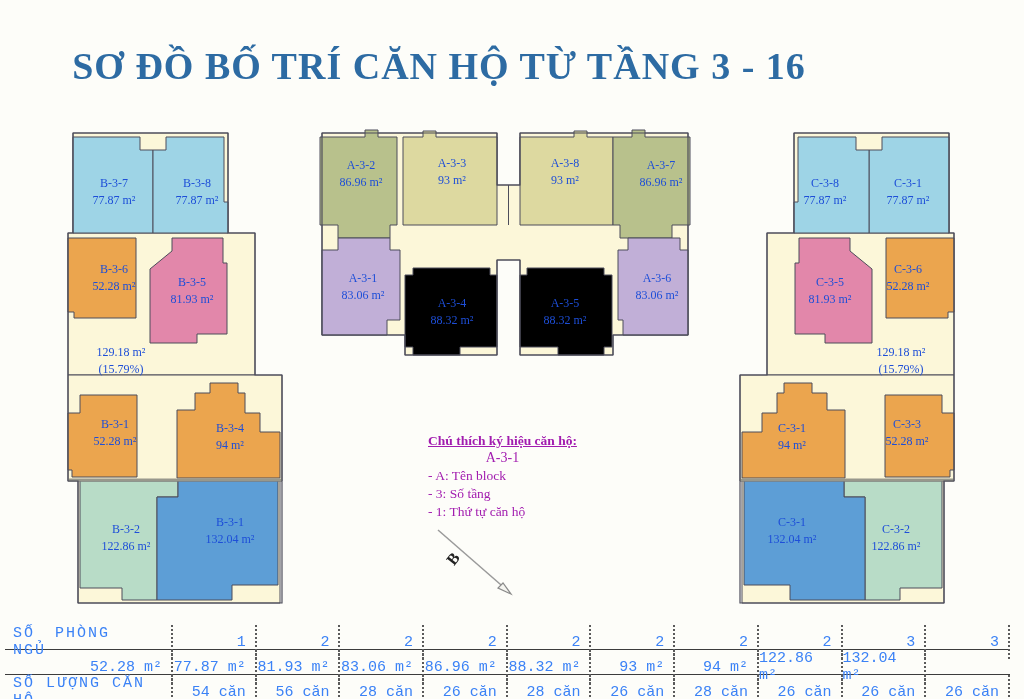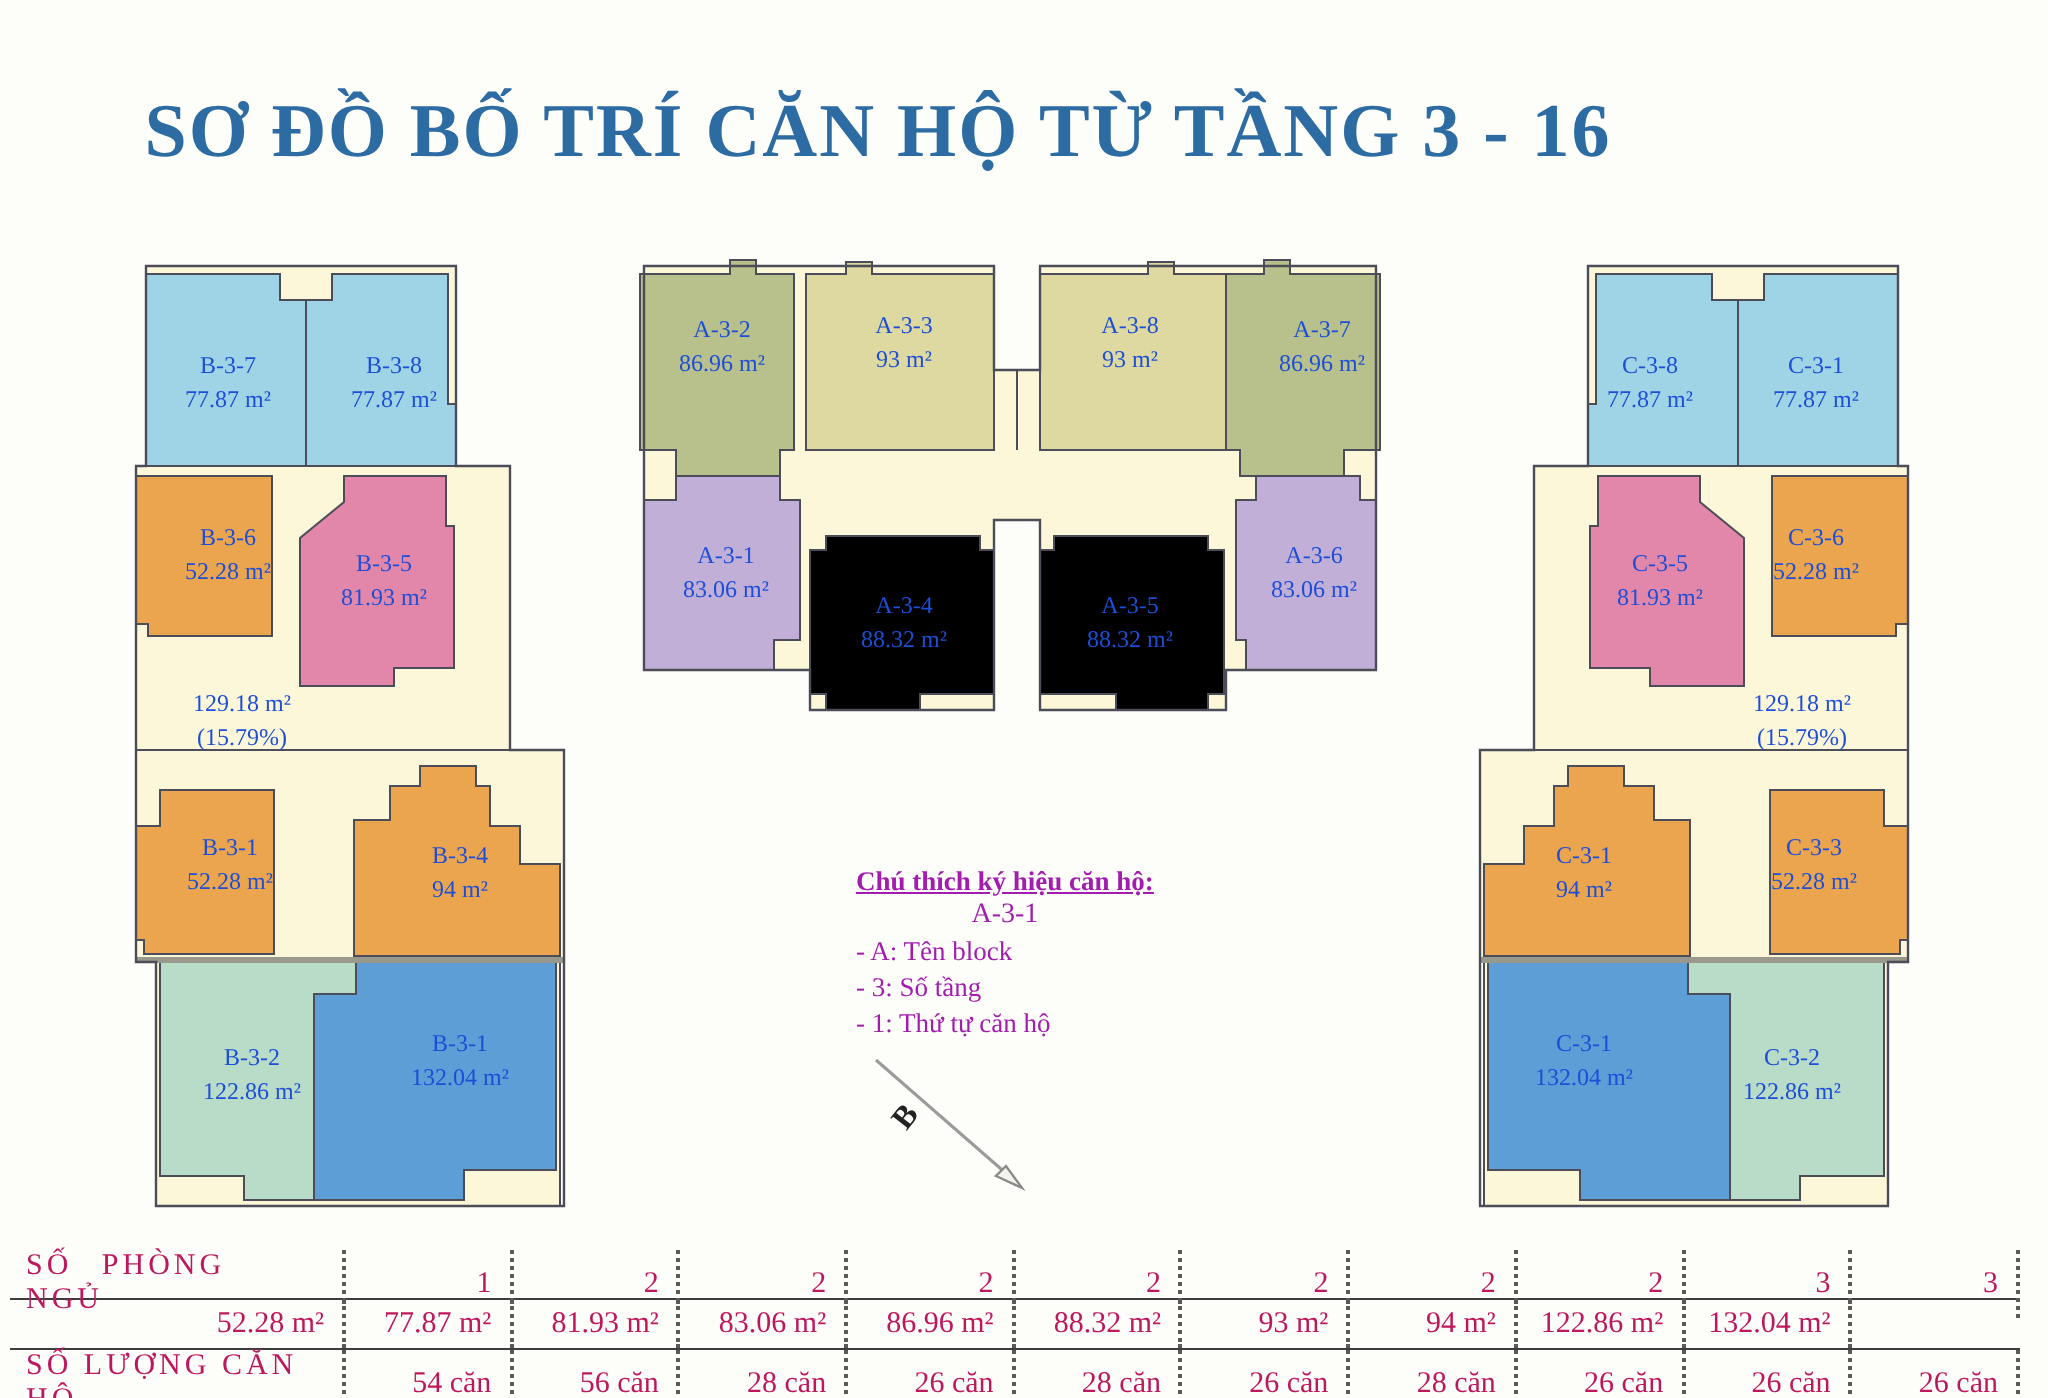--- a/index.html
+++ b/index.html
@@ -25,21 +25,21 @@
   .u{position:absolute;transform:translate(-50%,-50%);text-align:center;
      font-size:12px;line-height:1.45;color:#1d4ed8;white-space:nowrap;}
   .legend{position:absolute;left:428px;top:433px;color:#a21caf;font-size:13.5px;line-height:1.18;}
   .legend .hd{font-weight:bold;text-decoration:underline;white-space:nowrap;}
   .legend .ex{text-align:center;font-size:14px;margin:1px 0 2px 0;}
   .legend .ln{margin:2px 0;}
   .compass{position:absolute;left:430px;top:523px;}
   .compass-label{position:absolute;left:448px;top:550px;font-size:16px;font-weight:bold;
      color:#222;transform:rotate(-52deg);}
   .btable{position:absolute;left:5px;top:625px;width:1005px;
-          font-family:Liberation Serif, serif;font-size:15px;color:#be185d;}
+          font-family:Liberation Mono, monospace;font-size:15px;color:#3b82f6;}
   .trow{display:grid;grid-template-columns:168px repeat(10,1fr);height:24px;
         border-bottom:1.5px solid #3c3c3c;align-items:center;}
   .tcell{height:100%;display:flex;align-items:center;justify-content:flex-end;
          padding-right:9px;border-right:2px dotted #5a5a5a;box-sizing:border-box;}
   .tlabel{justify-content:flex-start;padding-left:8px;letter-spacing:2px;}
   .sp .tlabel{word-spacing:9px;}
 </style>
 </head>
 <body>
 

